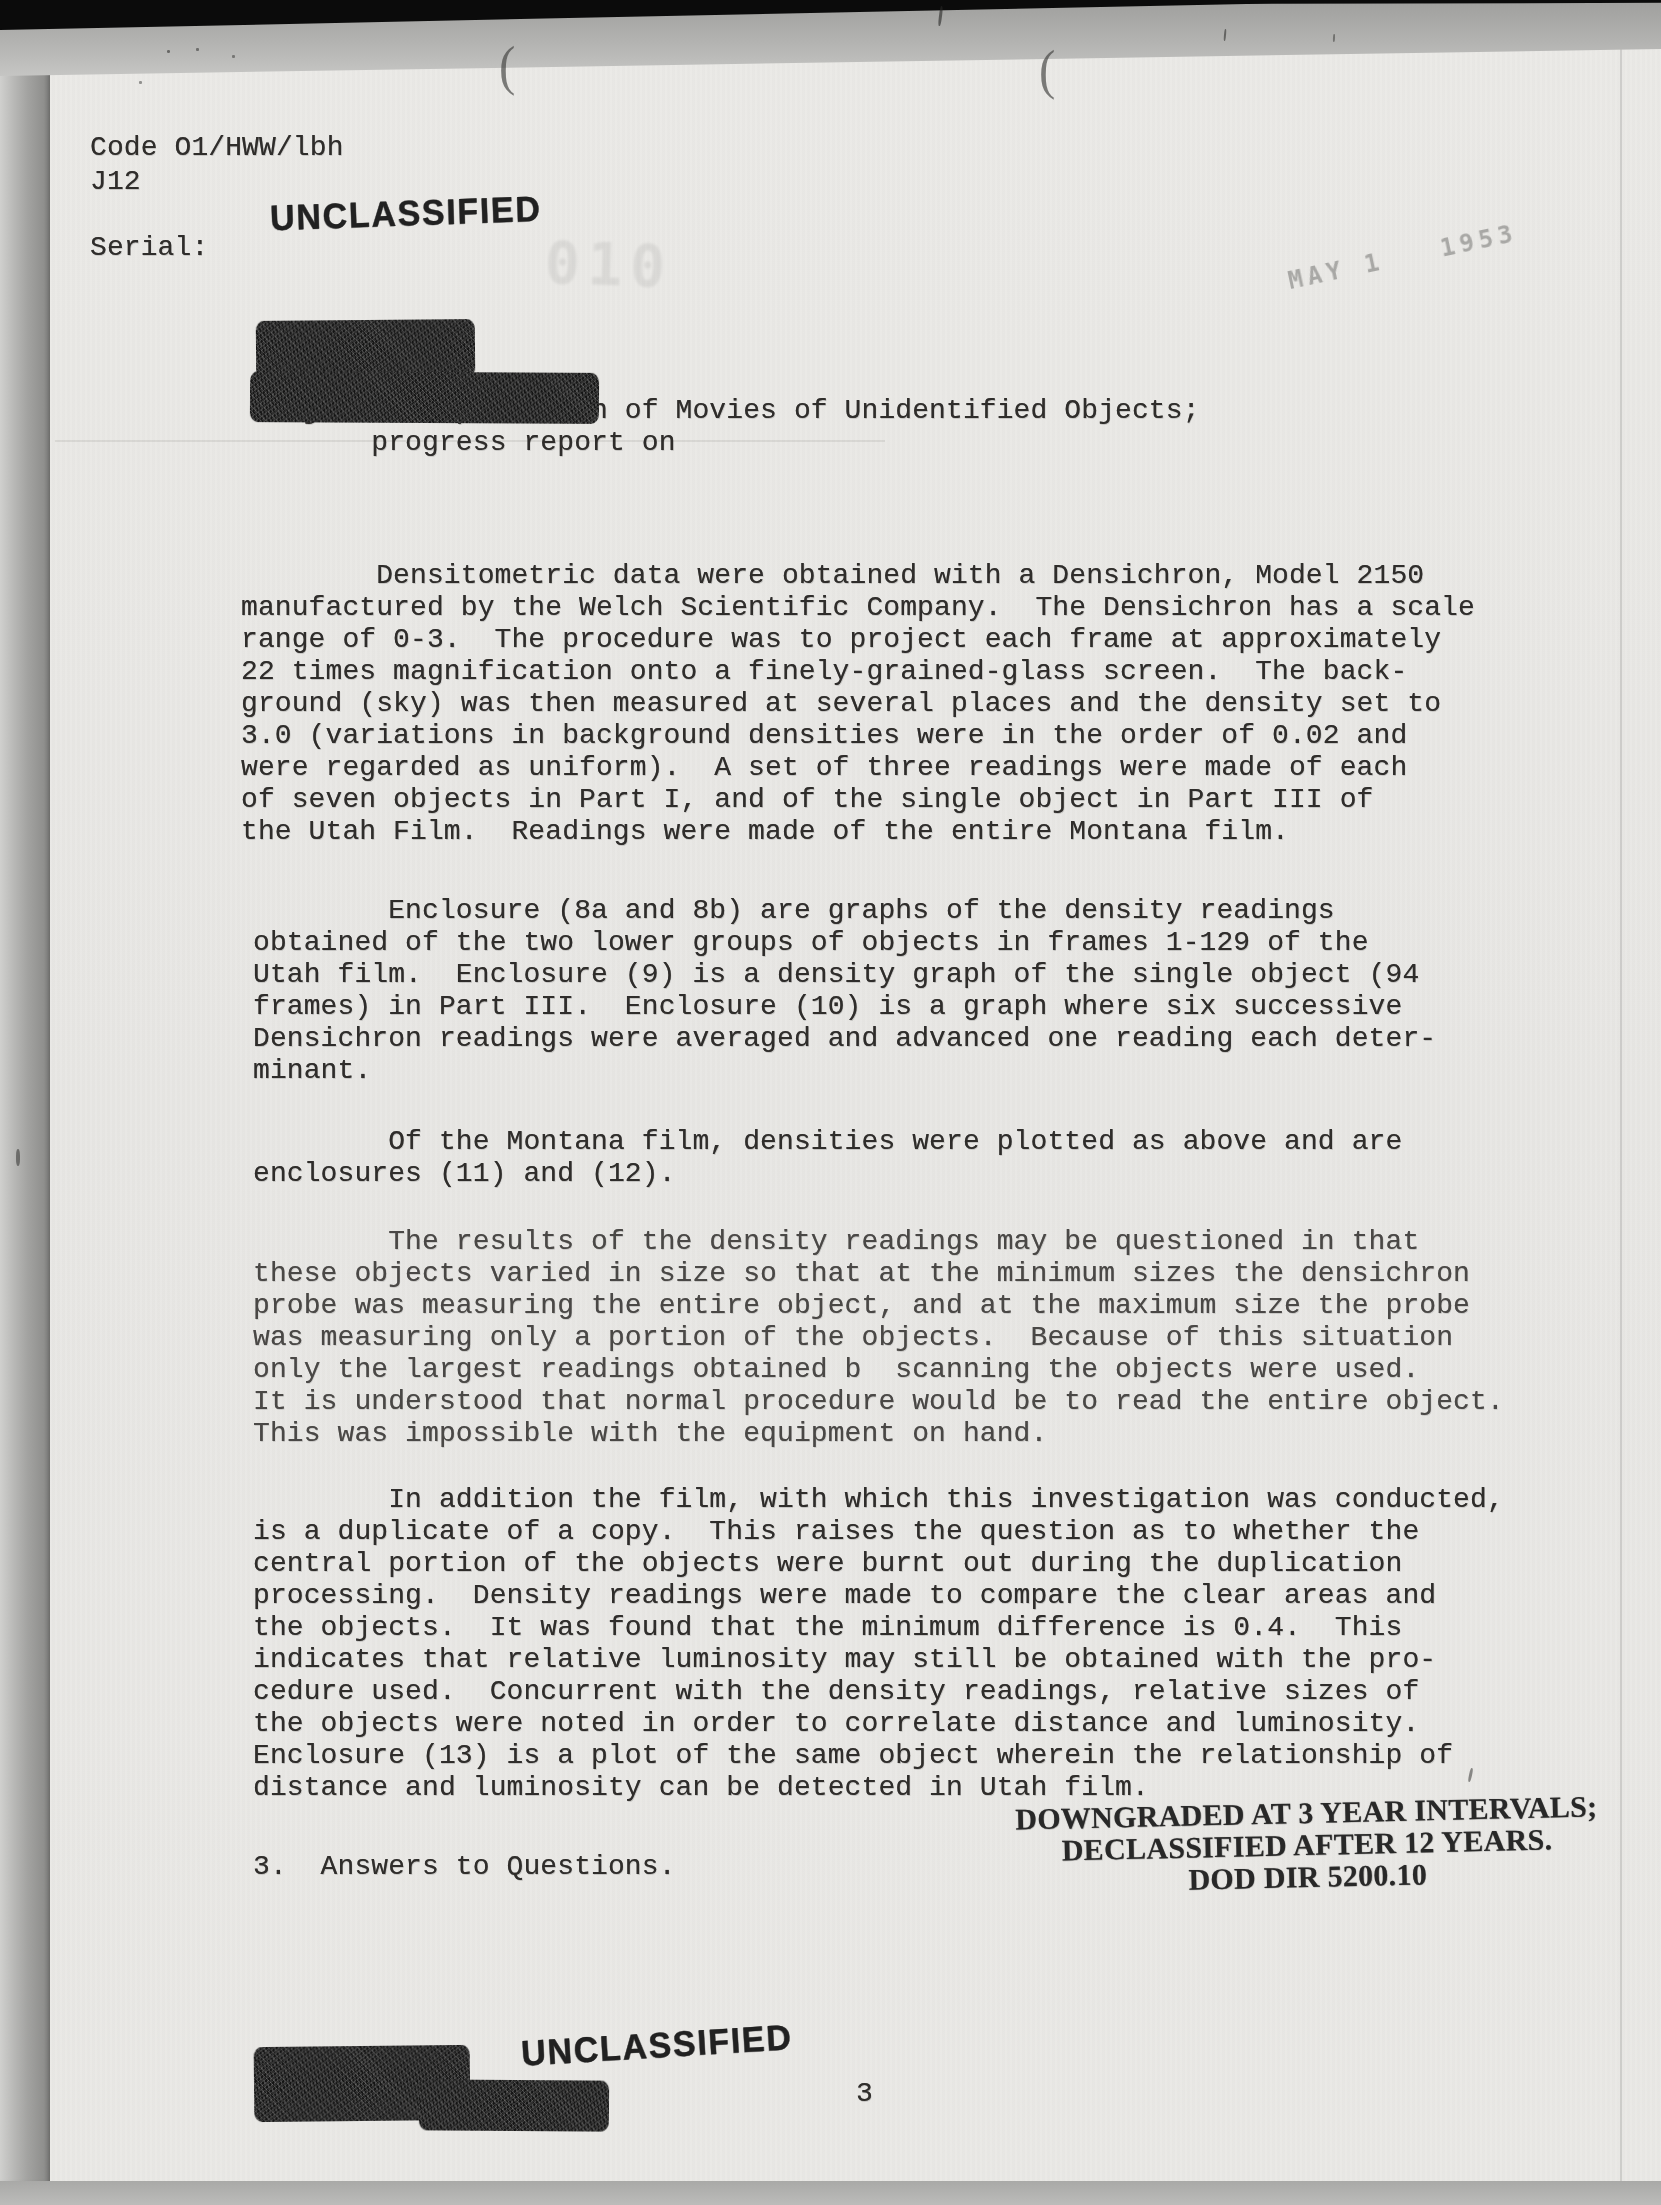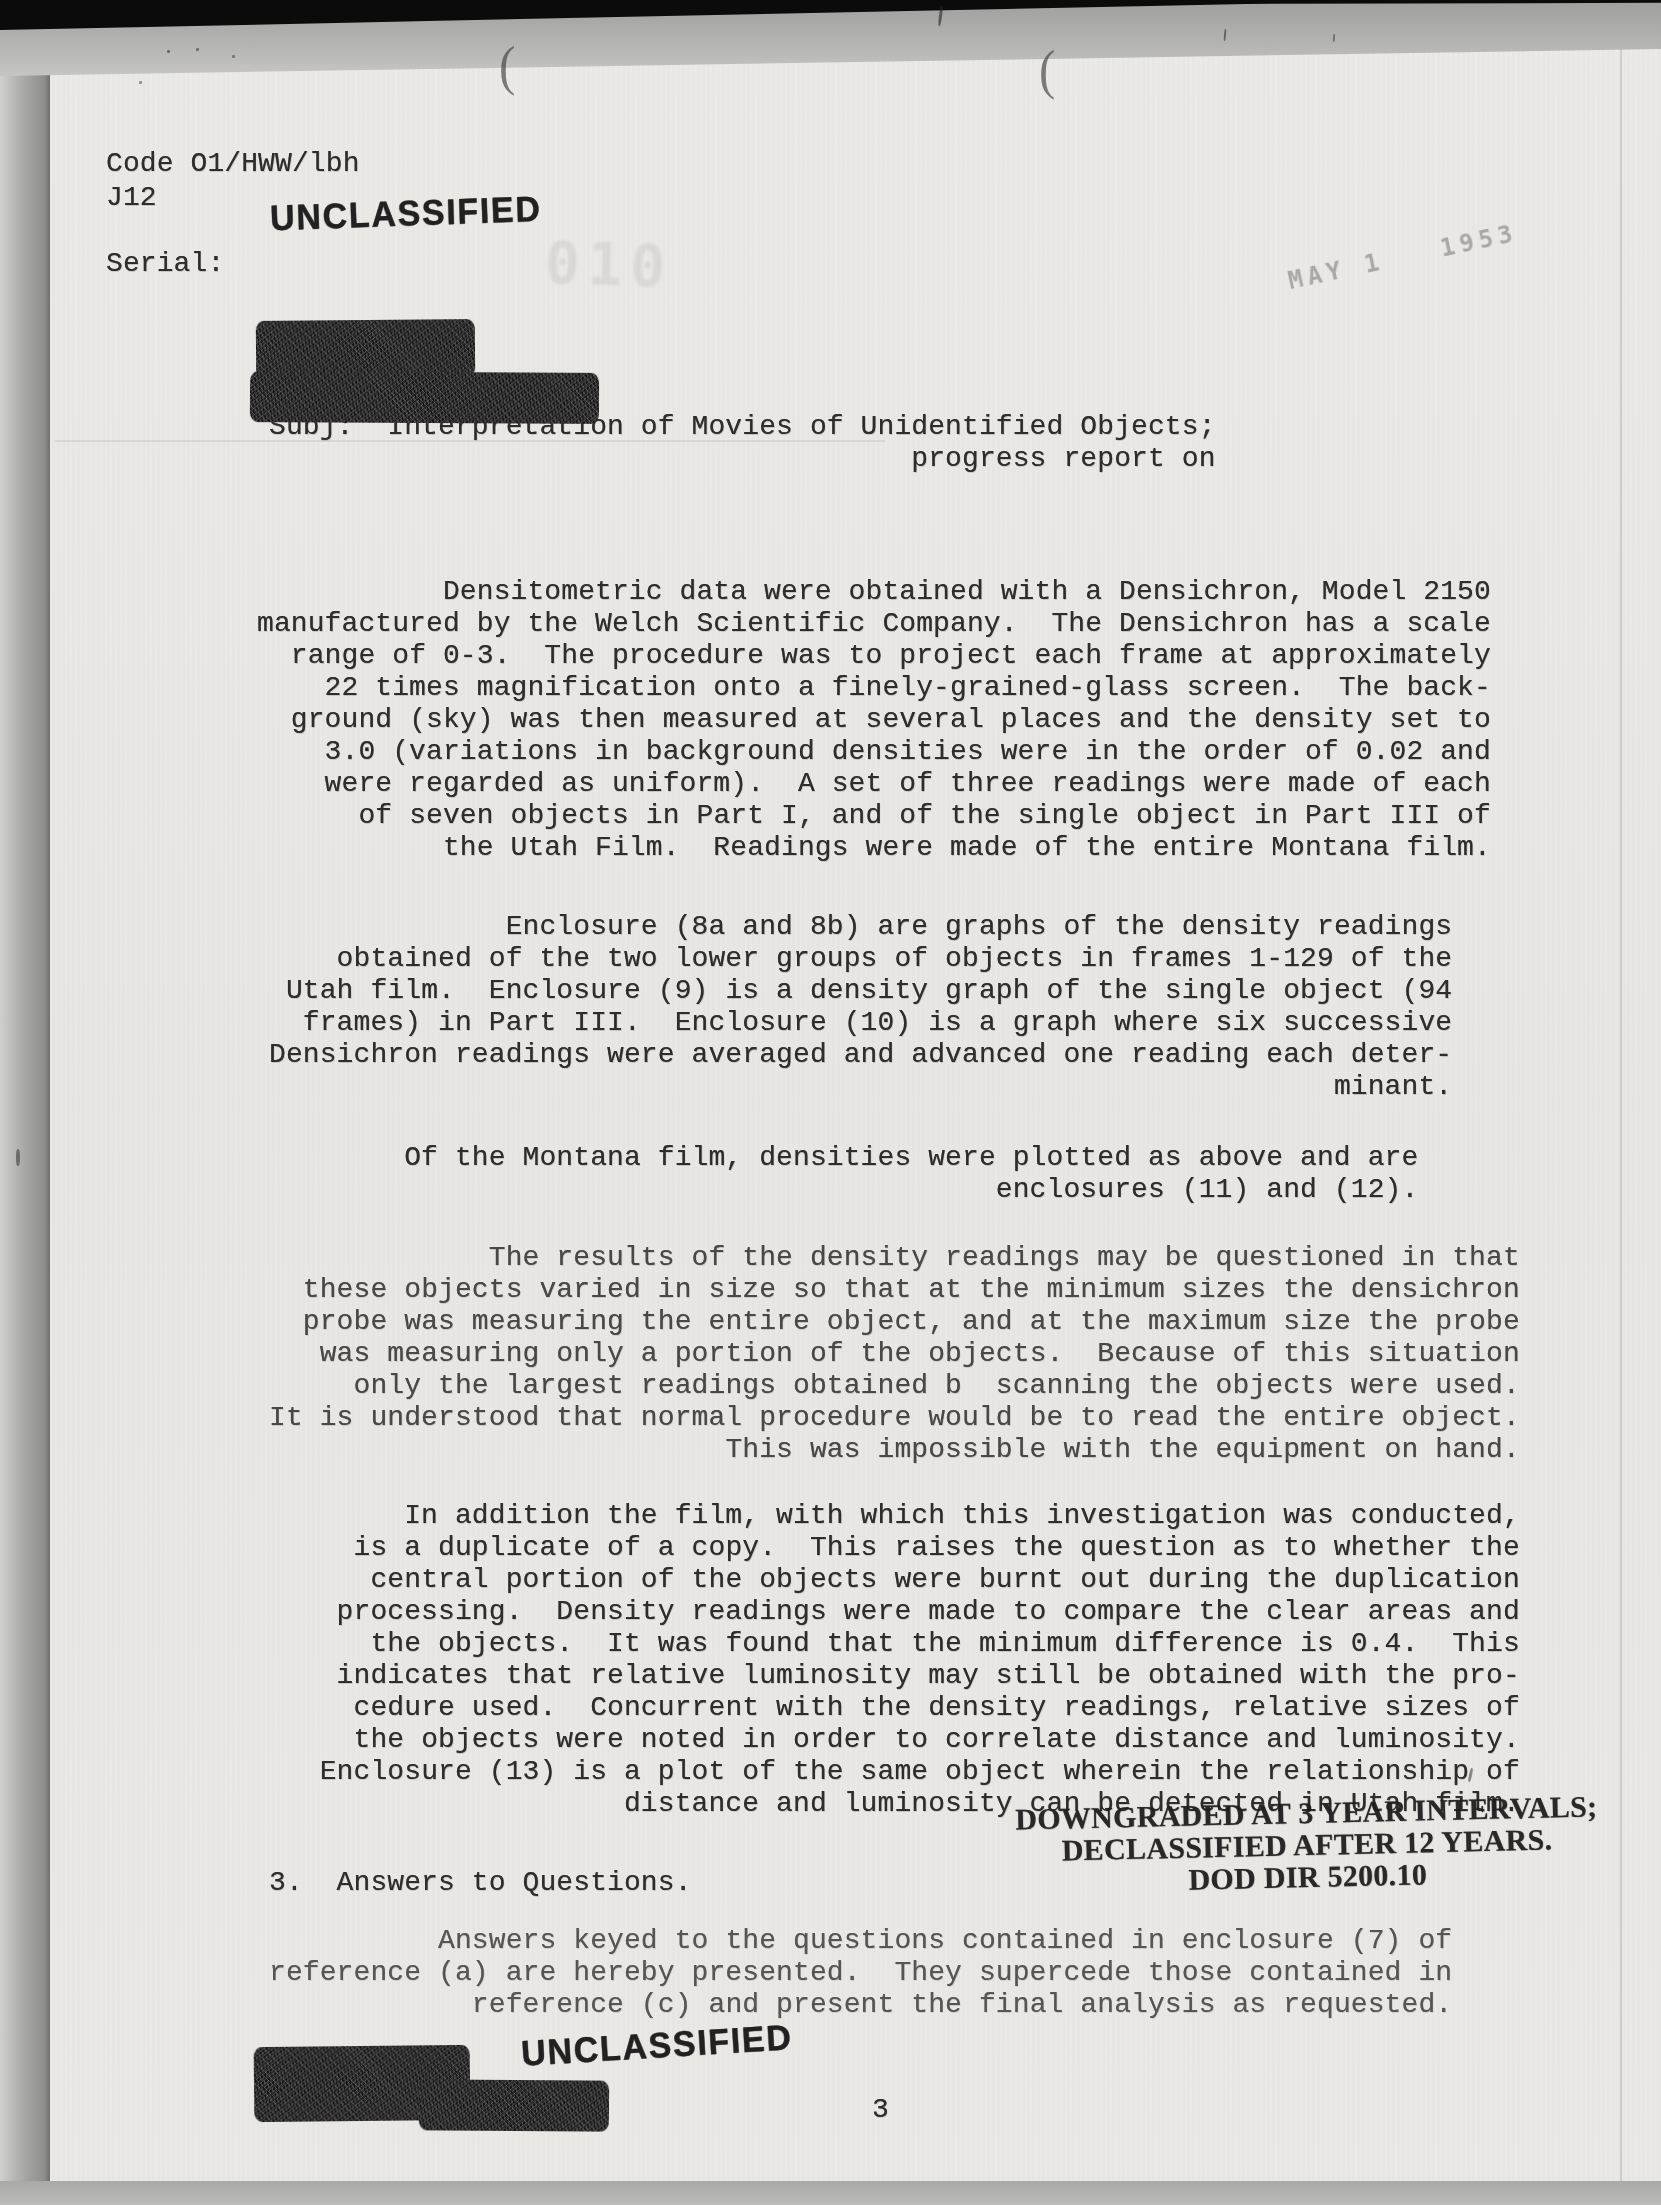--- a/index.html
+++ b/index.html
@@ -17,23 +17,23 @@
     clip-path:polygon(0 28px,74.5% 2.2px,100% 0,100% 49px,0 76px);z-index:4;}
   .left-strip{position:absolute;left:0;top:25.4px;width:50px;height:2157px;z-index:3;
     background:linear-gradient(90deg,#d0d0ce 0%,#b8b8b6 28%,#a3a3a1 55%,#8f8f8d 88%,#7f7f7d 100%);
     box-shadow:inset -3.3px 0 4.4px -2.2px rgba(60,60,60,.4);}
   .bottom-gray{position:absolute;left:0;top:2181px;width:100%;height:24px;z-index:4;
     background:linear-gradient(180deg,#a9a9a7 0%,#bcbcba 100%);}
   .right-line{position:absolute;left:1620px;top:49px;width:1.7px;height:2133px;
     background:rgba(80,80,78,.18);z-index:2;}
   .scratch{position:absolute;background:rgba(110,110,108,.14);z-index:2;}
   
-  .tw{position:absolute;margin:16px;font-family:"Liberation Mono","DejaVu Sans Mono",monospace;
+  .tw{position:absolute;margin:0;font-family:"Liberation Mono","DejaVu Sans Mono",monospace;
     font-size:28px;line-height:32px;color:#2f2d2b;white-space:pre;letter-spacing:0.1px;
-    text-shadow:0 0 0.6px rgba(47,45,43,.55),0.6px 0.6px 0.3px rgba(47,45,43,.18);z-index:6;text-align:right;}
+    text-shadow:0 0 0.6px rgba(47,45,43,.55),0.6px 0.6px 0.3px rgba(47,45,43,.18);z-index:6;}
   .dim{opacity:.85;}
   .dimmer{opacity:.78;filter:blur(0.2px);}
   
   .stamp{position:absolute;margin:0;font-family:"Liberation Sans",sans-serif;font-weight:700;
     font-size:34px;letter-spacing:1.7px;color:rgba(25,25,25,.92);
     -webkit-text-stroke:0.3px rgba(20,20,20,.8);
     text-shadow:0.6px 0 0.6px rgba(25,25,25,.35),-0.6px 0.6px 0.6px rgba(25,25,25,.25);
     white-space:pre;z-index:7;}
   .stamp-top{left:270px;top:194px;transform:rotate(-2deg) scaleY(1.05);}
   .stamp-bottom{left:521px;top:2026px;transform:rotate(-3.5deg) scaleY(1.05);}
@@ -118,23 +118,20 @@
 cedure used.  Concurrent with the density readings, relative sizes of
 the objects were noted in order to correlate distance and luminosity.
 Enclosure (13) is a plot of the same object wherein the relationship of
 distance and luminosity can be detected in Utah film.</pre>
 
   <pre class="tw" style="left:253px;top:1851px;">3.  Answers to Questions.</pre>
   <pre class="downgrade">DOWNGRADED AT 3 YEAR INTERVALS;
 DECLASSIFIED AFTER 12 YEARS.
 DOD DIR 5200.10</pre>
 
-  <pre class="tw dimmer" style="left:253px;top:1909px;">    Answers keyed to the questions contained in enclosure (7) of
-reference (a) are hereby presented.  They supercede those contained in
-reference (c) and present the final analysis as requested.</pre>
 
   <pre class="stamp stamp-bottom">UNCLASSIFIED</pre>
   <div class="blob" style="left:254px;top:2046px;width:216px;height:75px;transform:rotate(-.6deg);"></div>
   <div class="blob" style="left:419px;top:2080px;width:190px;height:51px;transform:rotate(.4deg);"></div>
   <pre class="tw" style="left:856px;top:2078px;">3</pre>
 
   <div class="speck" style="left:167px;top:50px;width:3.3px;height:3.3px;opacity:.55;"></div>
   <div class="speck" style="left:196px;top:48px;width:2.8px;height:2.8px;opacity:.5;"></div>
   <div class="speck" style="left:232px;top:55px;width:2.8px;height:2.8px;opacity:.45;"></div>
   <div class="speck" style="left:139px;top:81px;width:2.8px;height:2.8px;opacity:.45;"></div>

